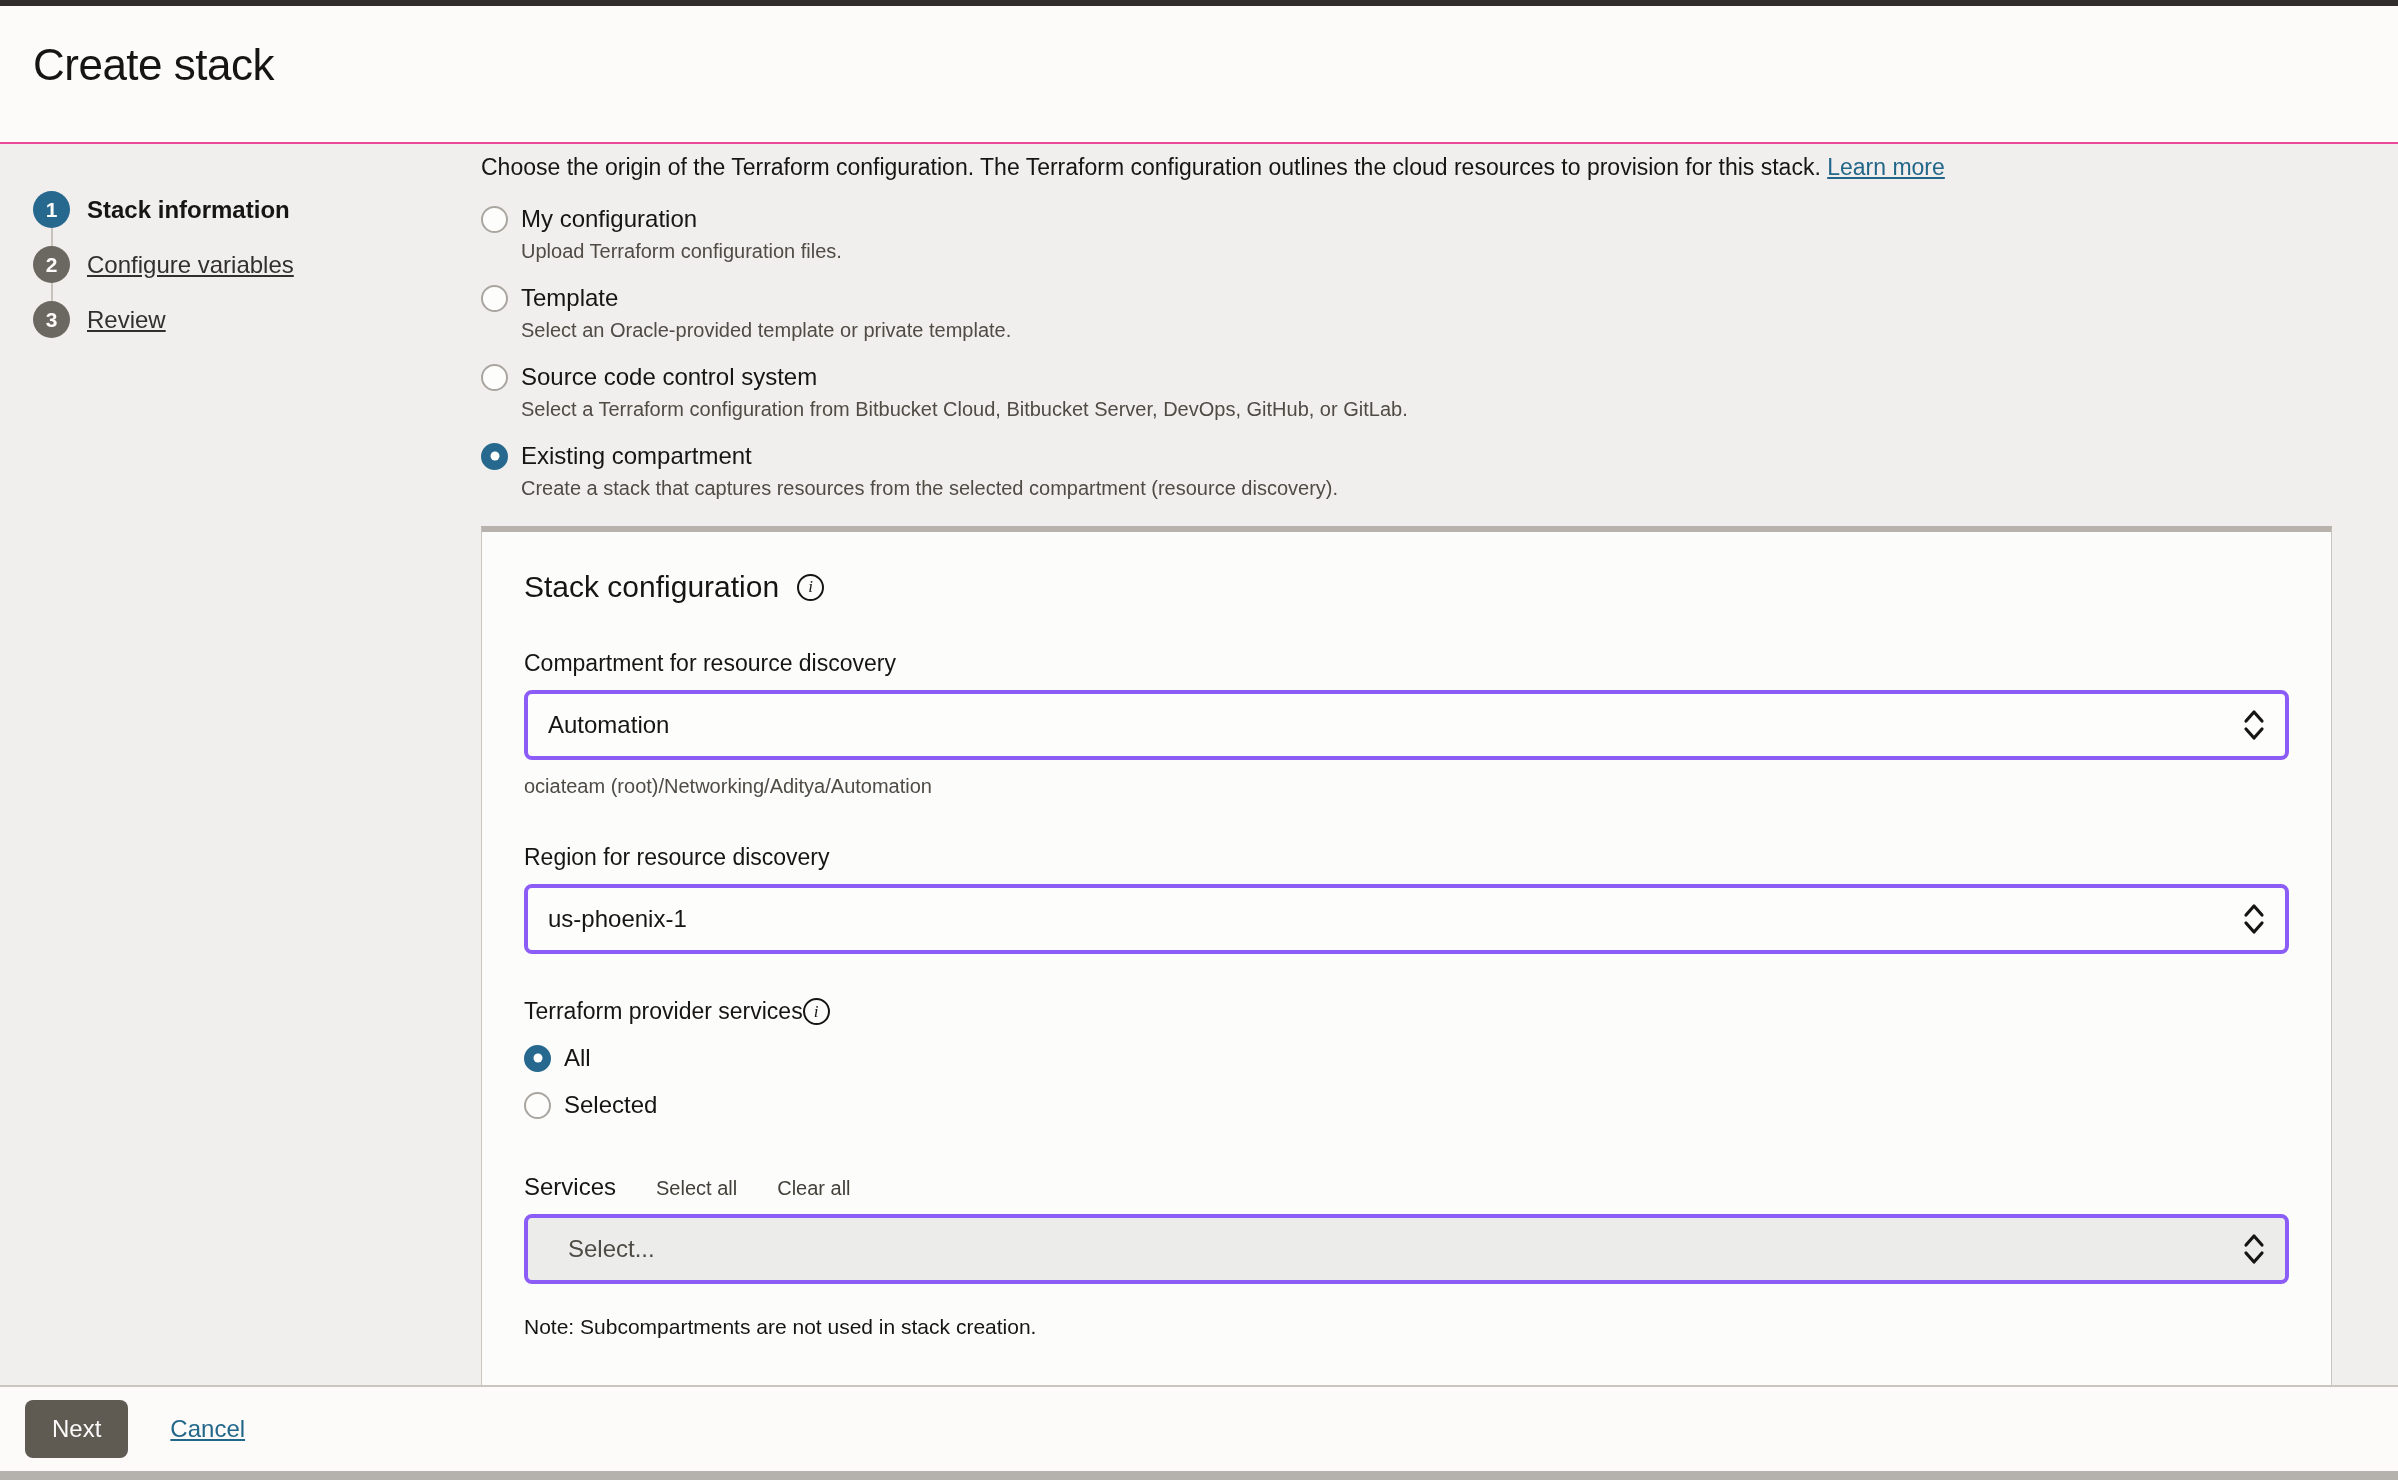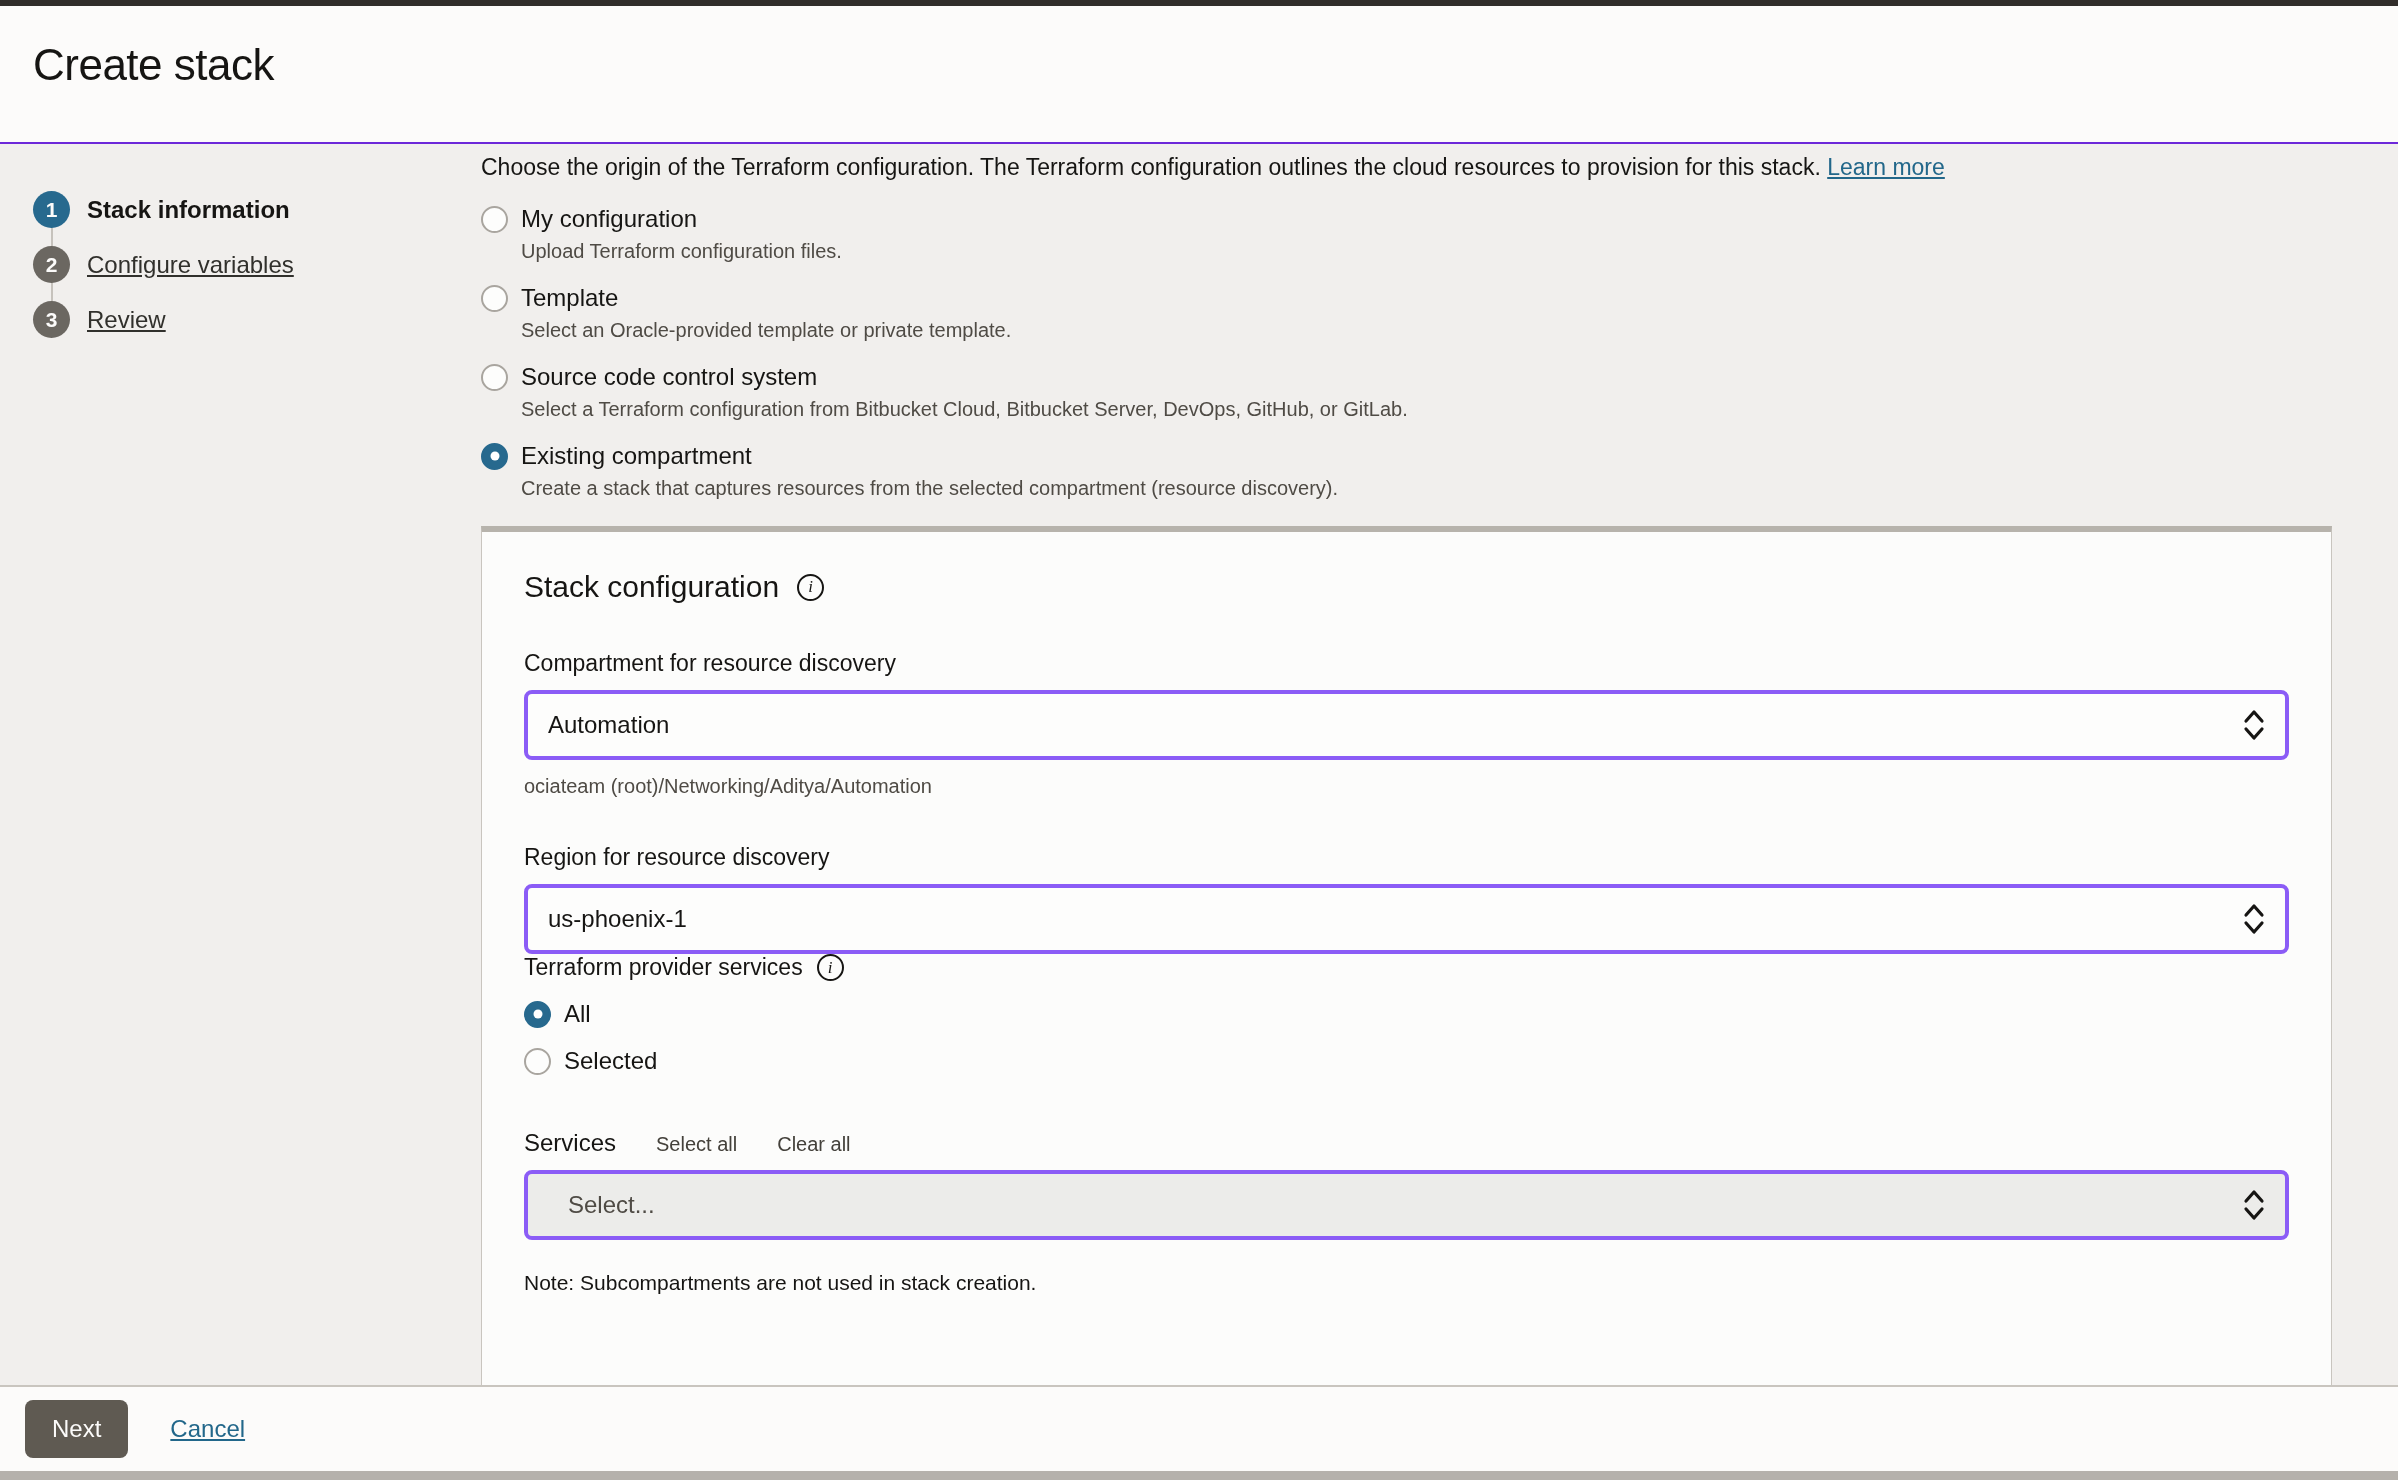--- a/index.html
+++ b/index.html
@@ -3,21 +3,21 @@
 <meta charset="utf-8">
 <style>
   html,body{margin:0;padding:0;}
   body{
     width:2398px;height:1480px;position:relative;overflow:hidden;
     background:#f1efed;color:#161513;
     font-family:"Liberation Sans", sans-serif;
     -webkit-font-smoothing:antialiased;
   }
   .topbar{position:absolute;top:0;left:0;width:100%;height:6px;background:#312d2a;}
-  .header{position:absolute;top:6px;left:0;width:100%;height:138px;background:#fcfbfa;border-bottom:2px solid #6d28d9;box-sizing:border-box;}
+  .header{position:absolute;top:6px;left:0;width:100%;height:138px;background:#fcfbfa;border-bottom:2px solid #ec4899;box-sizing:border-box;}
   .page-title{margin:0;padding:34px 0 0 33px;font-size:44px;font-weight:400;letter-spacing:-0.5px;color:#161513;}
 
   .content{position:absolute;top:146px;left:0;width:100%;height:1239px;overflow:hidden;}
 
   
   .steps{position:absolute;left:33px;top:36px;width:430px;}
   .step{position:relative;display:flex;align-items:center;gap:17px;padding:9px 0;}
   .step + .step::before{content:'';position:absolute;left:18px;top:-11px;height:22px;width:2px;background:#c6c2bc;}
   .step-circle{width:37px;height:37px;border-radius:50%;color:#fcfbfa;font-size:21px;font-weight:700;
     display:flex;align-items:center;justify-content:center;flex-shrink:0;z-index:1;}
@@ -41,21 +41,21 @@
   
   .panel{margin-top:26px;width:1851px;height:877px;box-sizing:border-box;
     background:#fcfcfb;border:1px solid #c9c5bf;border-top:6px solid #b7b3ac;
     padding:38px 42px 0 42px;}
   .panel-title-row{display:flex;align-items:center;gap:18px;}
   .panel-title{font-size:30px;font-weight:400;margin:0;}
   .info-icon{width:27px;height:27px;border-radius:50%;border:2px solid #161513;box-sizing:border-box;
     display:inline-flex;align-items:center;justify-content:center;
     font-family:"Liberation Serif", serif;font-style:italic;font-size:17px;color:#161513;cursor:pointer;}
   .field-label{font-size:23px;margin-top:46px;}
-  .field-label-row{display:flex;align-items:center;gap:14px;font-size:23px;}
+  .field-label-row{display:flex;align-items:center;margin-top:44px;font-size:23px;}
   .select{margin-top:13px;height:70px;box-sizing:border-box;border:4px solid #8b5cf6;border-radius:8px;
     background:#fdfdfc;display:flex;align-items:center;justify-content:space-between;
     padding:0 18px 0 20px;font-size:24px;cursor:pointer;}
   .select.disabled{background:#ececea;color:#4f4b45;padding-left:40px;}
   .stepper-icon{flex-shrink:0;}
   .helper-text{margin-top:15px;font-size:20px;color:#4f4b45;}
   .panel .radio-row{font-size:24px;}
   .tps-radios .radio-row{margin-top:19px;}
   .services-row{display:flex;align-items:baseline;gap:40px;margin-top:54px;}
   .services-label{font-size:24px;}

